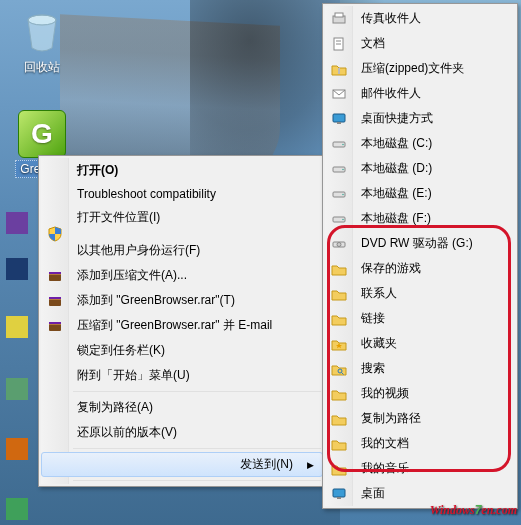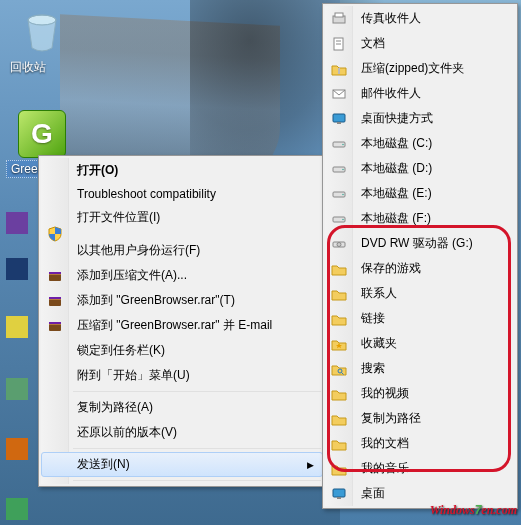--- a/index.html
+++ b/index.html
@@ -6,21 +6,21 @@
 html, body { width: 521px; height: 525px; overflow: hidden; }
 .desktop {
   width: 521px; height: 525px; position: relative;
   background: linear-gradient(180deg, #88b5d4 0%, #6a9bc5 30%, #4a7da8 100%);
   overflow: hidden;
 }
 .bg-mountain { position: absolute; left: 0; top: 0; width: 340px; height: 525px; background: linear-gradient(180deg, #7aa8cf 0%, #5a8ab5 40%, #3e6a8f 100%); }
 .bg-tree { position: absolute; left: 190px; top: 0; width: 200px; height: 200px; background: radial-gradient(ellipse at 30% 20%, rgba(0,0,0,0.45) 0%, rgba(0,0,0,0.25) 40%, transparent 70%); }
 .bg-wall { position: absolute; left: 60px; top: 20px; width: 220px; height: 170px; background: linear-gradient(180deg, rgba(140,120,100,0.6) 20%, rgba(180,180,180,0.5) 50%, rgba(90,70,50,0.5) 100%); border-radius: 0 0 40% 0; transform: skewY(3deg); opacity: 0.7; }
 
-.d-icon { position: absolute; width: 72px; text-align: left; color: #fff; text-shadow: 0 1px 2px rgba(0,0,0,0.8); }
+.d-icon { position: absolute; width: 72px; text-align: center; color: #fff; text-shadow: 0 1px 2px rgba(0,0,0,0.8); }
 .d-icon .img { width: 48px; height: 48px; margin: 0 auto 2px; }
 .d-icon .lbl { font-size: 12px; display: inline-block; padding: 1px 4px; }
 .d-icon.sel .lbl { background: rgba(70,130,200,0.6); border: 1px dotted rgba(255,255,255,0.6); }
 
 .bin { position: relative; width: 48px; height: 48px; }
 .bin svg { width: 48px; height: 48px; }
 .gb { width: 48px; height: 48px; background: linear-gradient(135deg, #bde86c 0%, #4ea30f 100%); border-radius: 6px; border: 1px solid #2b7d05; display: flex; align-items: center; justify-content: center; color: #fff; font-size: 28px; font-weight: bold; text-shadow: 0 1px 2px rgba(0,0,0,0.4); }
 
 .small-icon { position: absolute; left: 6px; width: 22px; height: 22px; }
 
@@ -31,21 +31,21 @@
 }
 .menu .strip {
   position: absolute; left: 2px; top: 2px; bottom: 2px; width: 28px;
   background: linear-gradient(90deg, #f3f3f3 0%, #e9e9e9 100%);
   border-right: 1px solid #e2e2e2;
 }
 .mi { position: relative; padding: 4px 30px 4px 36px; color: #000; white-space: nowrap; cursor: default; }
 .mi .arrow { position: absolute; right: 8px; top: 50%; transform: translateY(-50%); font-size: 9px; color: #000; }
 .mi .ic { position: absolute; left: 6px; top: 50%; transform: translateY(-50%); width: 16px; height: 16px; }
 .sep { height: 1px; background: #e0e0e0; margin: 3px 2px 3px 32px; }
-.mi.hi { background: linear-gradient(180deg, #e8f0fb 0%, #cfe4fd 100%); border: 1px solid #aecff7; border-radius: 3px; padding: 3px 29px 3px 35px; }
+.mi.hi { background: linear-gradient(180deg, #e8f0fb 0%, #cfe4fd 100%); border: 1px solid #aecff7; border-radius: 3px; padding: 3px 29px 3px 35px; text-align: right; }
 
 .menu-a { left: 38px; top: 155px; width: 288px; }
 .menu-b { left: 322px; top: 3px; width: 196px; }
 
 .ring { position: absolute; left: 327px; top: 225px; width: 184px; height: 247px; border: 3px solid #d4142a; border-radius: 18px; pointer-events: none; }
 
 .watermark { position: absolute; right: 4px; bottom: 6px; color: #d4142a; font-size: 18px; font-weight: bold; font-style: italic; text-shadow: 1px 1px 2px rgba(0,0,0,0.7); }
 .watermark .u { color: #d4142a; font-family: Liberation Serif, serif; }
 .watermark .g { color: #4caf50; }
 

